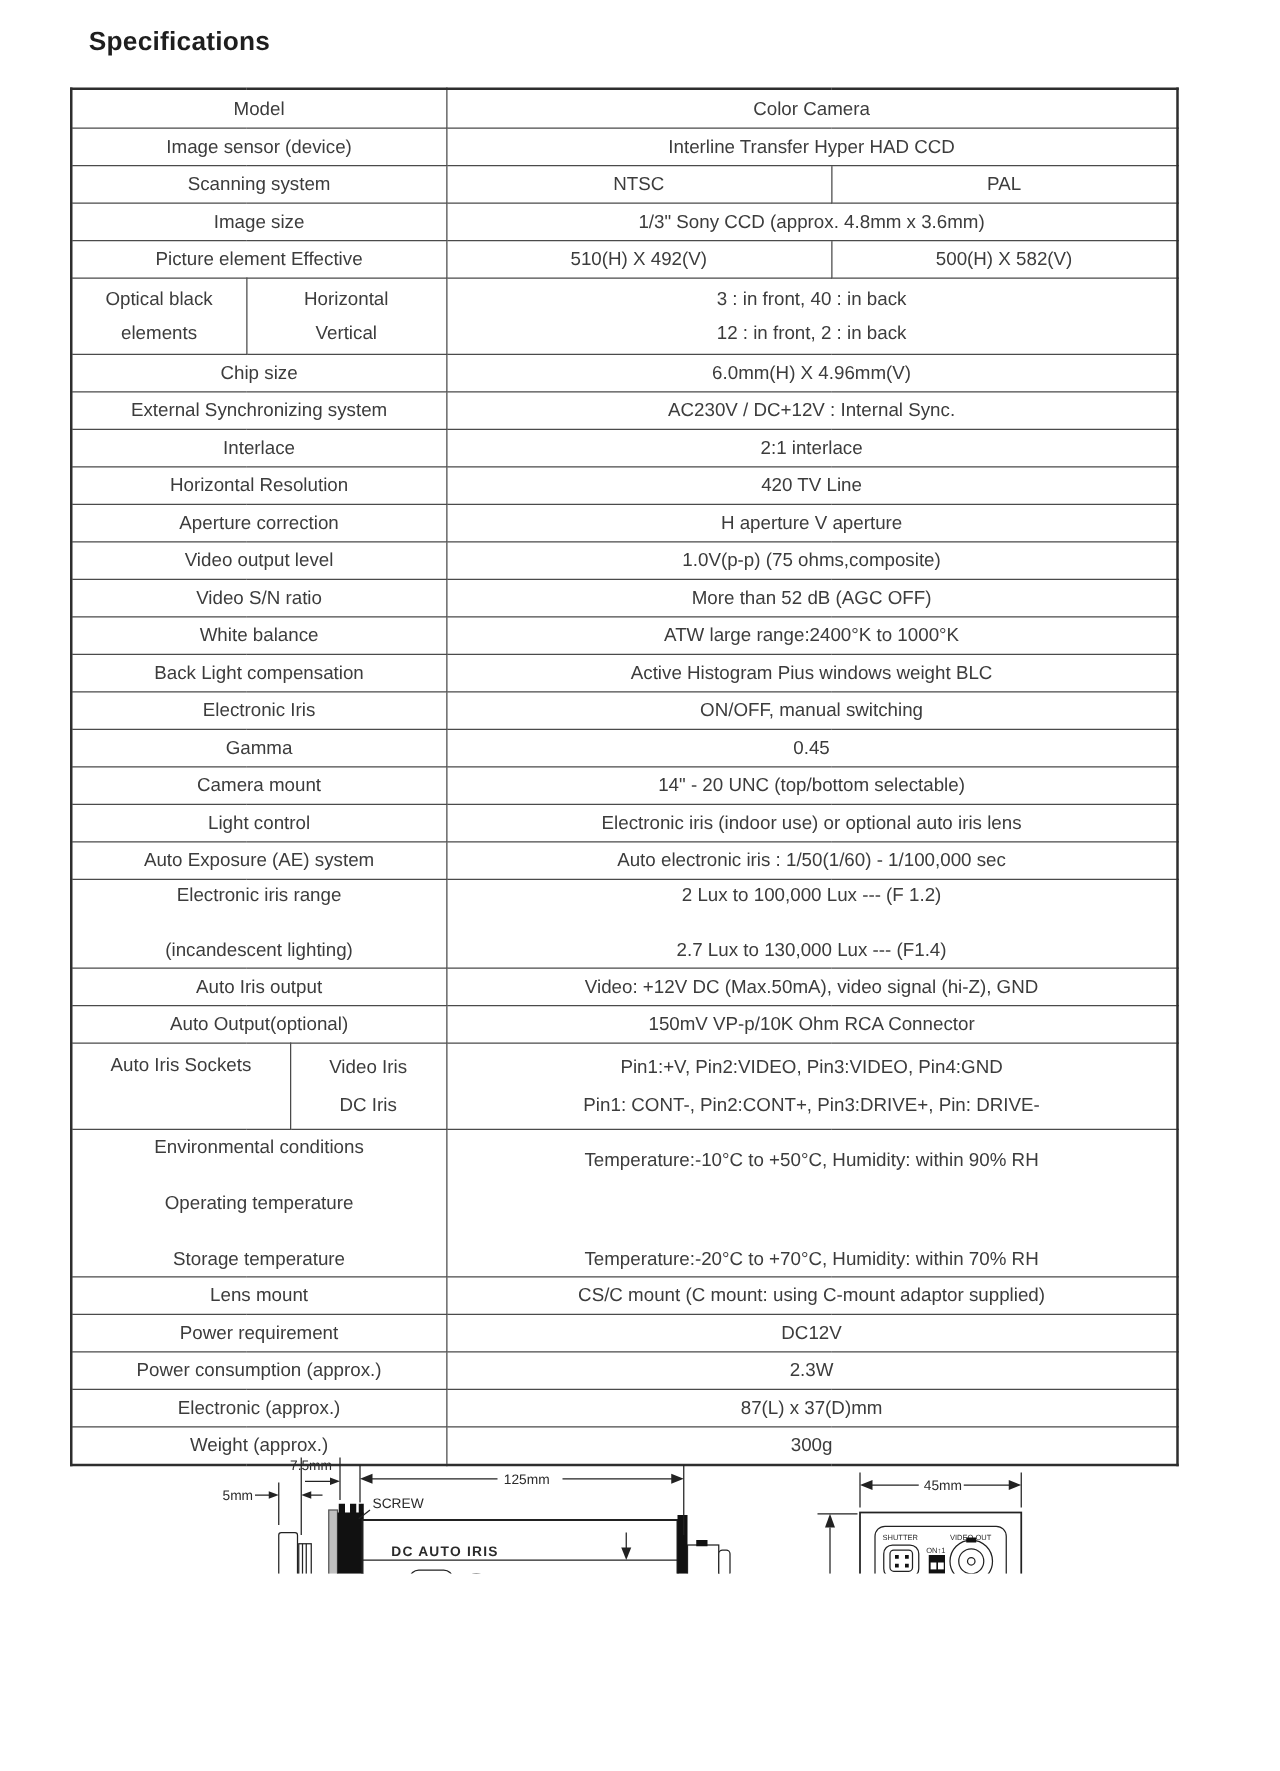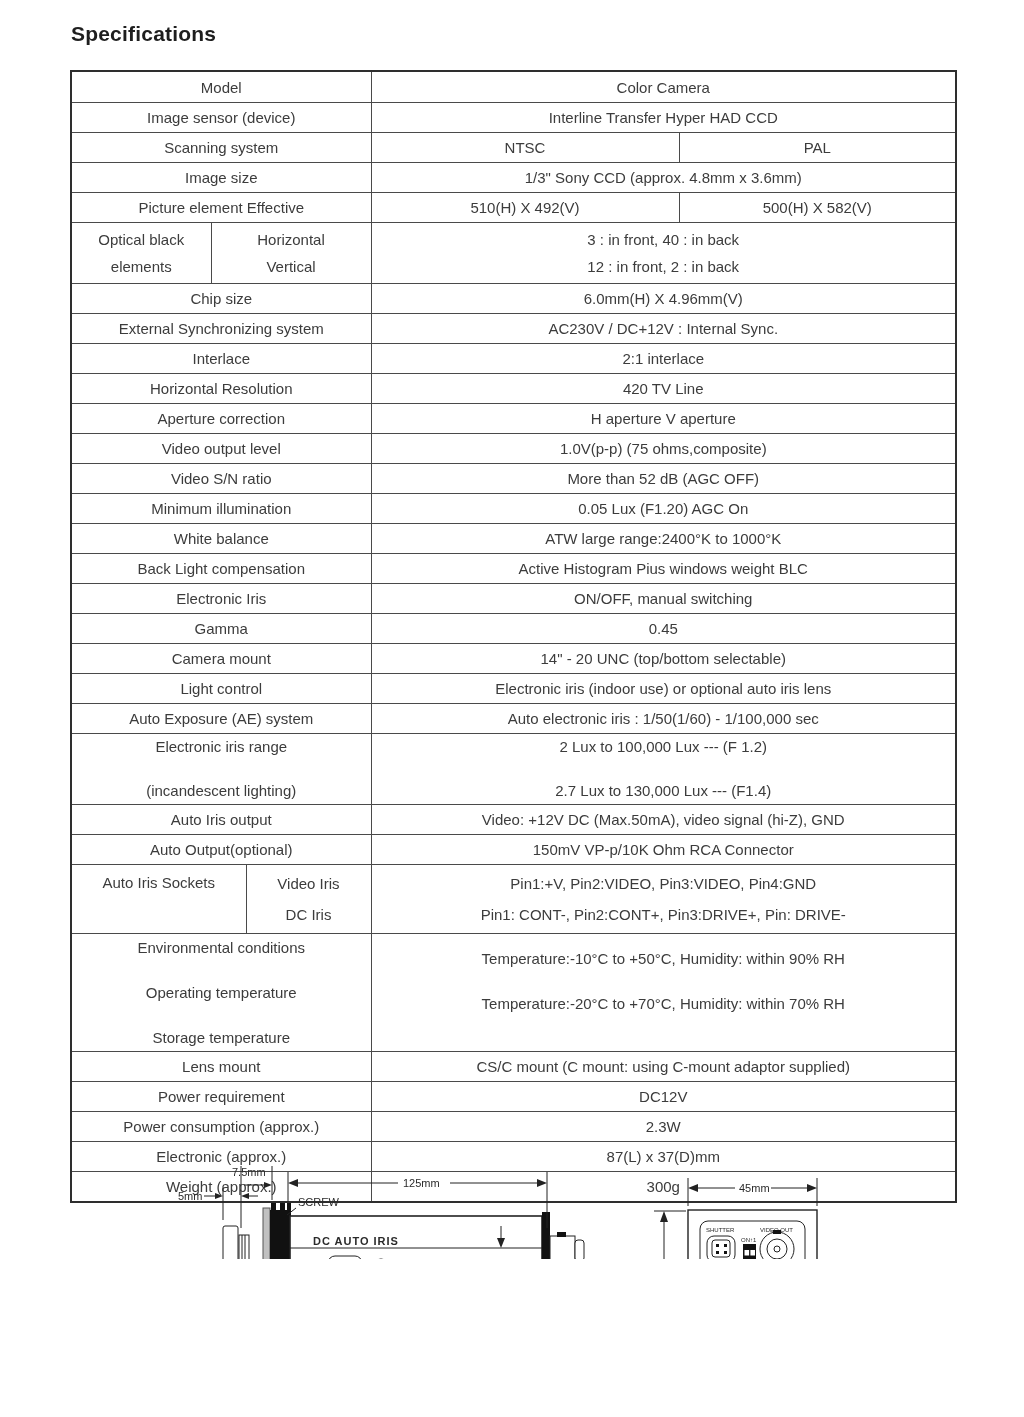--- a/index.html
+++ b/index.html
@@ -1,27 +1,27 @@
 <!DOCTYPE html>
 <html><head>
 <meta charset="utf-8">
 <style>
   html,body{margin:0;padding:0;background:#ffffff;}
   body{font-family:"Liberation Sans", sans-serif;color:#3c3c3c;}
   .page{position:relative;width:1024px;height:1259px;background:#fff;overflow:hidden;}
   .title{position:absolute;left:71px;top:22px;font-size:21px;font-weight:bold;color:#1e1e1e;letter-spacing:.2px;}
-  table.spec{position:absolute;left:70px;top:70px;width:885px;border-collapse:collapse;table-layout:fixed;
+  table.spec{position:absolute;left:56px;top:70px;width:885px;border-collapse:collapse;table-layout:fixed;
              font-size:15px;border:2px solid #2e2e2e;}
   table.spec td{border:1px solid #4a4a4a;padding:3px 8px;height:23px;text-align:center;
                 vertical-align:middle;overflow:hidden;white-space:nowrap;}
   td.lbl{text-align:left;padding-left:20px;}
   td.sub{text-align:left;padding-left:14px;}
   .lines{display:flex;flex-direction:column;justify-content:space-around;height:100%;}
   .lines span{display:block;}
-  .compact{justify-content:flex-start;line-height:20px;gap:24px;}
+  .compact{justify-content:space-between;line-height:20px;gap:24px;}
   tr.h2 td{height:54px;}
   tr.h2b td{height:56px;}
   tr.h3 td{height:84px;}
   tr.h3 td.val{padding-top:14px;}
   tr.hdr td{height:24px;}
   svg text{fill:#2a2a2a;}
   svg .dim{font-size:11px;}
   svg .tiny{font-size:6px;}
   svg .lblt{font-size:11px;}
   svg .bold{font-weight:bold;}
@@ -106,24 +106,20 @@
       </tr>
       <tr>
         <td colspan="3" class="lbl">Video output level</td>
         <td colspan="2">1.0V(p-p) (75 ohms,composite)</td>
       </tr>
       <tr>
         <td colspan="3" class="lbl">Video S/N ratio</td>
         <td colspan="2">More than 52 dB (AGC OFF)</td>
       </tr>
       <tr>
-        <td colspan="3" class="lbl">Minimum illumination</td>
-        <td colspan="2">0.05 Lux (F1.20) AGC On</td>
-      </tr>
-      <tr>
         <td colspan="3" class="lbl">White balance</td>
         <td colspan="2">ATW large range:2400°K to 1000°K</td>
       </tr>
       <tr>
         <td colspan="3" class="lbl">Back Light compensation</td>
         <td colspan="2">Active Histogram Pius windows weight BLC</td>
       </tr>
       <tr>
         <td colspan="3" class="lbl">Electronic Iris</td>
         <td colspan="2">ON/OFF, manual switching</td>

